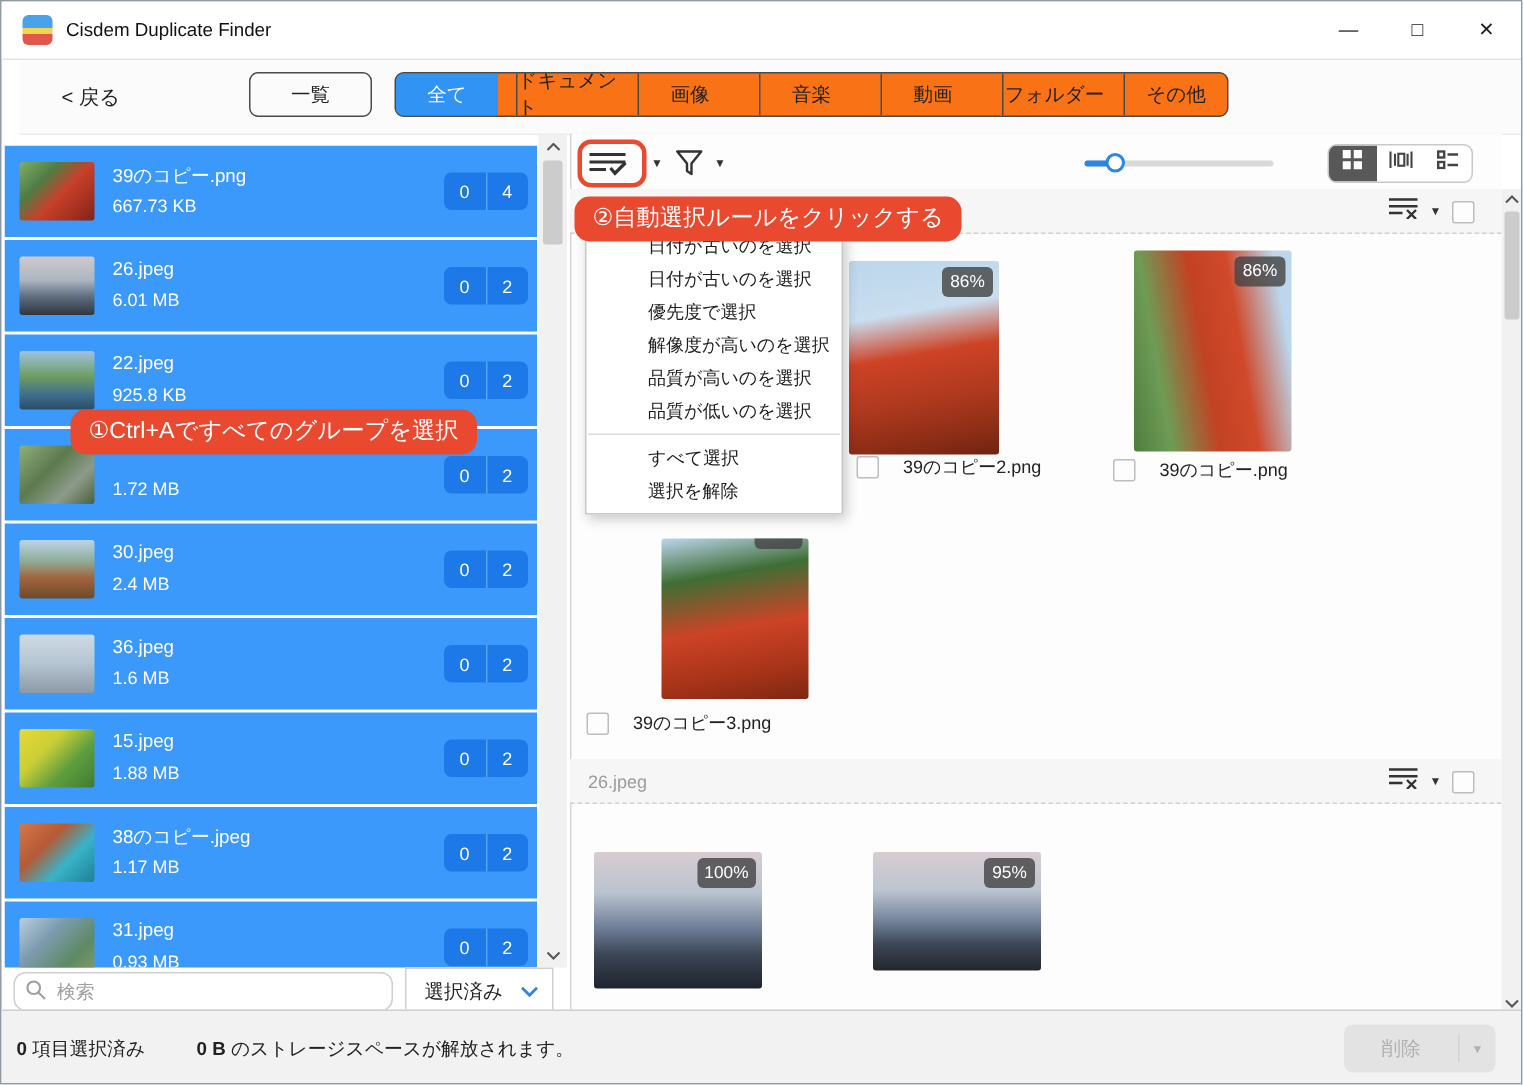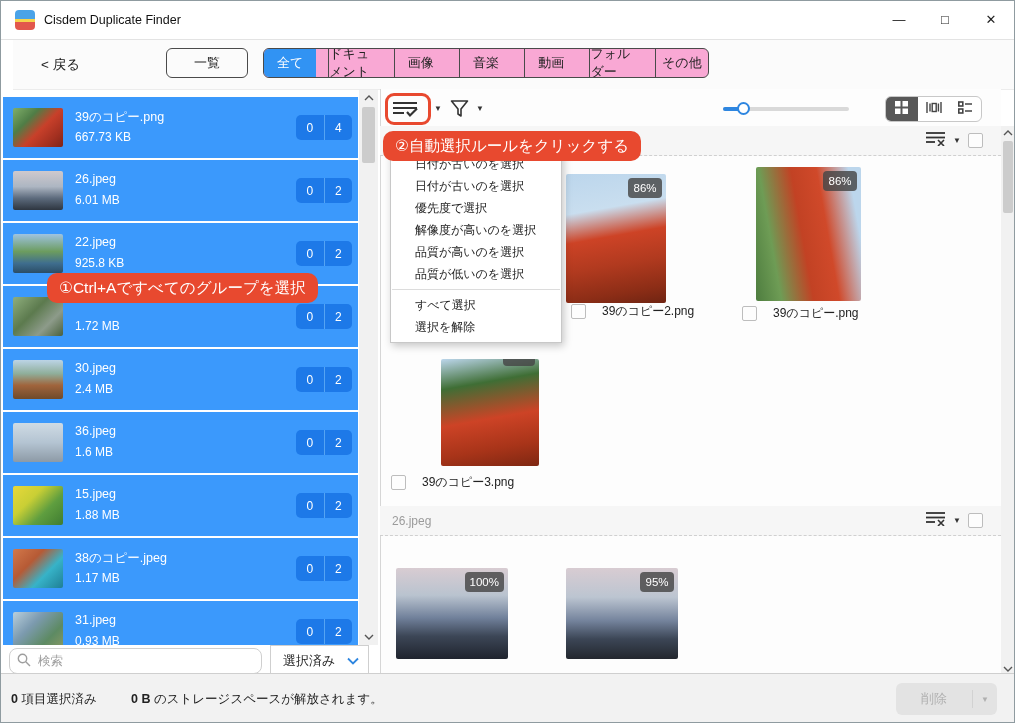--- a/index.html
+++ b/index.html
@@ -15,22 +15,22 @@
   .wctrl{position:absolute;top:0;right:0;height:37px;display:flex;}
   .wbtn{width:46px;height:37px;display:flex;align-items:center;justify-content:center;
         font-size:13px;color:#222;}
   
   .navbar{position:absolute;top:39px;left:12px;right:0;height:49px;background:#fbfbfb;
           border-bottom:1px solid #ececec;}
   .back{position:absolute;left:28px;top:16px;font-size:13.5px;color:#222;}
   .btn-list{position:absolute;left:153px;top:8px;width:82px;height:30px;border:1px solid #4a4a4a;
             border-radius:6px;background:#fbfbfb;display:flex;align-items:center;justify-content:center;
             font-size:13px;box-sizing:border-box;}
-  .tabs{position:absolute;left:250px;top:8px;width:446px;height:30px;display:flex;
-        border:1px solid #4a4a4a;border-radius:6px;overflow:hidden;background:#f9a8d4;box-sizing:border-box;gap:12px;}
+  .tabs{position:absolute;left:250px;top:8px;width:556px;height:30px;display:flex;
+        border:1px solid #4a4a4a;border-radius:6px;overflow:hidden;background:#f97316;box-sizing:border-box;gap:12px;}
   .tab{flex:1;display:flex;align-items:center;justify-content:center;font-size:13px;
        border-left:1px solid #4a4a4a;}
   .tab:first-child{border-left:none;}
   .tab.active{background:#3193f3;color:#fff;}
   
   .ring{position:absolute;left:384px;top:92px;width:46px;height:32px;border:3px solid #e8492f;
         border-radius:9px;box-sizing:border-box;z-index:60;}
   .icon-abs{position:absolute;}
   .caret{font-size:8px;color:#333;line-height:8px;}
   .slider-track{position:absolute;left:722px;top:106px;width:126px;height:4px;border-radius:2px;background:#d9d9d9;}
@@ -72,21 +72,21 @@
   .checkbox{width:15px;height:15px;border:1px solid #bdbdbd;background:#fdfdfd;border-radius:2px;box-sizing:border-box;}
   .img{position:absolute;border-radius:2px;}
   .pct{position:absolute;right:4px;top:4px;min-width:34px;height:20px;border-radius:4px;
        background:rgba(70,70,70,.82);color:#fff;font-size:11.5px;display:flex;align-items:center;
        justify-content:center;padding:0 5px;box-sizing:border-box;}
   .caption{position:absolute;display:flex;align-items:center;gap:16px;font-size:12px;color:#222;}
   .pct-sliver{position:absolute;border-radius:0 0 4px 4px;background:rgba(70,70,70,.82);}
   
   .menu{position:absolute;left:389px;top:147px;width:172px;background:#fff;border:1px solid #c8c8c8;
         box-shadow:2px 3px 8px rgba(0,0,0,.22);padding:4px 0;z-index:50;box-sizing:border-box;}
-  .mi{height:22px;line-height:22px;padding-left:24px;font-size:12px;color:#1c1c1c;white-space:nowrap;}
+  .mi{height:22px;line-height:22px;padding-left:41px;font-size:12px;color:#1c1c1c;white-space:nowrap;}
   .mi.hl{background:#a9d3f3;}
   .msep{height:1px;background:#dcdcdc;margin:4px 1px;}
   
   .callout{position:absolute;background:#e8492f;color:#fff;border-radius:10px;height:30px;
            line-height:30px;padding:0 12px;font-size:15.5px;white-space:nowrap;z-index:100;}
   
   .statusbar{position:absolute;left:0;right:0;bottom:0;height:48px;background:#f2f2f2;
              border-top:1px solid #cfcfcf;z-index:30;}
   .stext{position:absolute;top:17px;font-size:12.5px;color:#222;}
   .b{font-weight:bold;}
@@ -251,21 +251,21 @@
           </svg>
       </span>
       <span class="caret">▼</span>
       <span class="checkbox"></span>
     </div>
   </div>
 
   <div class="img" style="left: 395px; top: 567px; width: 112px; height: 91px; background: linear-gradient(rgb(216, 204, 210) 0%, rgb(185, 195, 207) 30%, rgb(112, 128, 154) 55%, rgb(60, 70, 86) 75%, rgb(31, 36, 46) 100%);">
     <div class="pct">100%</div>
   </div>
-  <div class="img" style="left: 565px; top: 567px; width: 112px; height: 91px; background: linear-gradient(rgb(216, 204, 210) 0%, rgb(188, 197, 209) 32%, rgb(116, 131, 156) 58%, rgb(60, 70, 86) 78%, rgb(35, 39, 46) 100%);">
+  <div class="img" style="left: 581px; top: 567px; width: 112px; height: 79px; background: linear-gradient(rgb(216, 204, 210) 0%, rgb(188, 197, 209) 32%, rgb(116, 131, 156) 58%, rgb(60, 70, 86) 78%, rgb(35, 39, 46) 100%);">
     <div class="pct">95%</div>
   </div>
 
   <div class="list">
     <div class="row">
       <div class="thumb" style="background: linear-gradient(135deg, rgb(127, 174, 106) 0%, rgb(79, 125, 70) 30%, rgb(200, 64, 42) 55%, rgb(163, 48, 32) 80%, rgb(126, 36, 23) 100%);"></div>
       <div class="fname">39のコピー.png</div>
       <div class="fsize">667.73 KB</div>
       <div class="badges">
         <div class="badge l">0</div>

